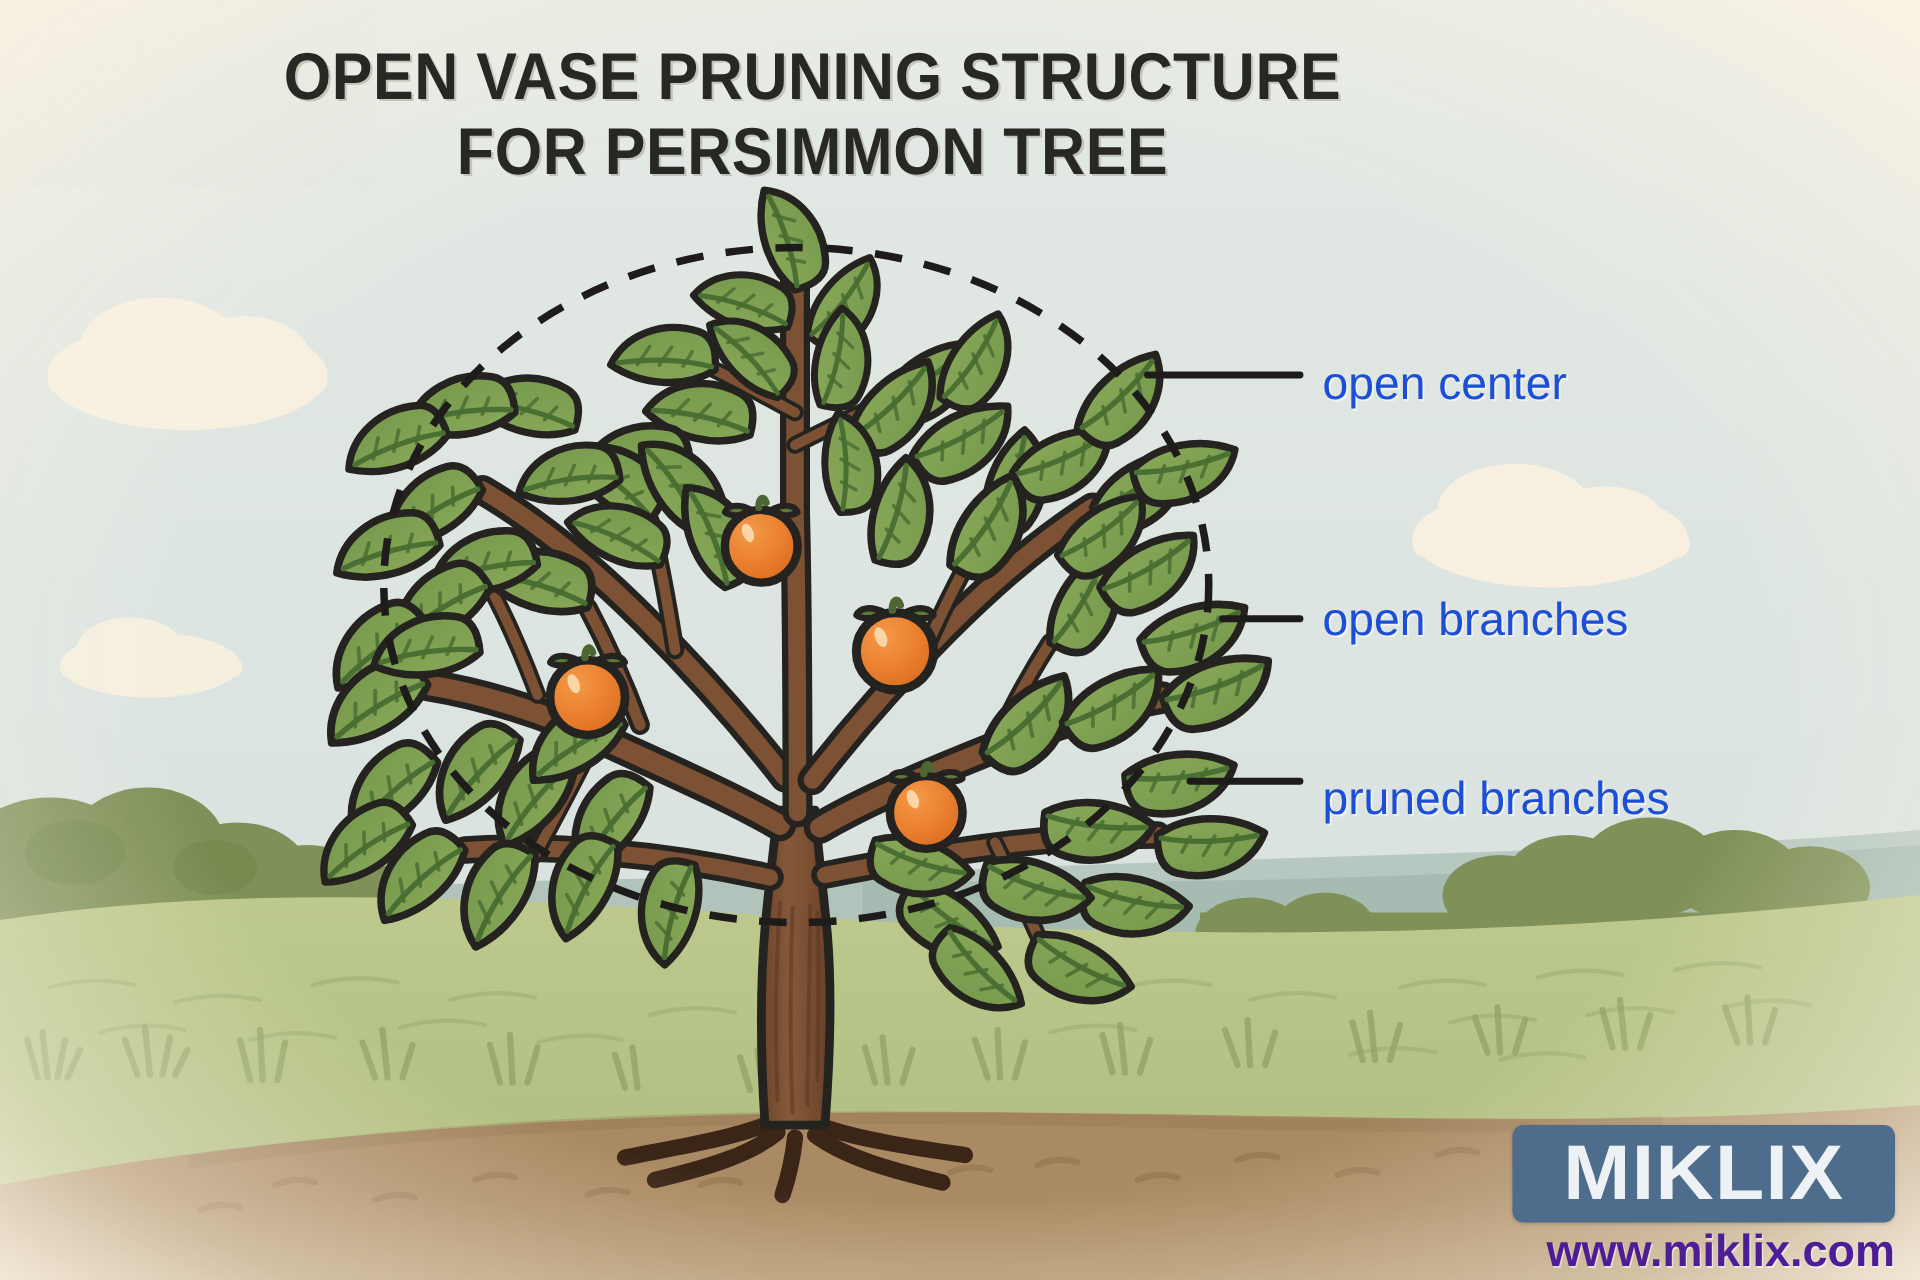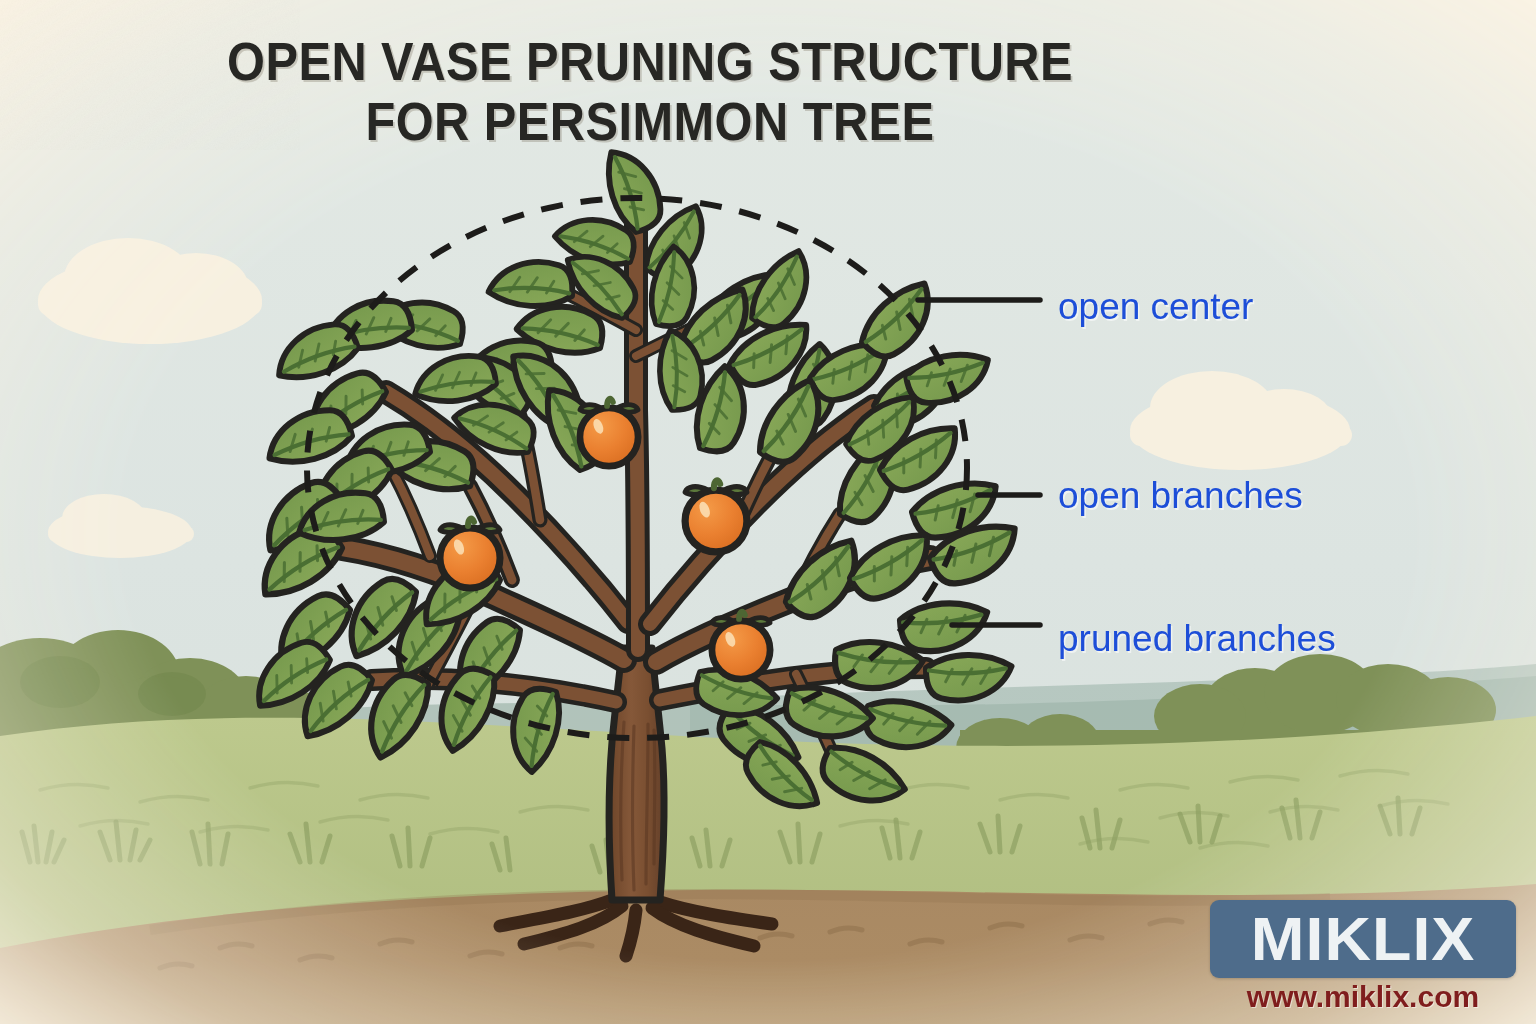--- a/index.html
+++ b/index.html
@@ -52,25 +52,25 @@
     font-weight:700;
     font-size:62px;
     letter-spacing:1px;
     color:#eef2f4;
     transform:scaleX(1.04);
     line-height:1;
   }
   .logo-url{
     position:absolute;
     left:1210px;top:980px;width:306px;
-    text-align:center;
+    text-align:right;
     font-family:"Liberation Sans","DejaVu Sans",sans-serif;
     font-weight:700;
-    font-size:30px;
-    color:#7f1d1d;
+    font-size:36px;
+    color:#4c1d95;
     z-index:50;
     text-shadow:1px 1px 0 rgba(255,255,255,0.5);
   }
   .grain{
     position:absolute;inset:0;z-index:60;pointer-events:none;
     opacity:0.30;mix-blend-mode:multiply;
   }
 </style>
 </head>
 <body>

